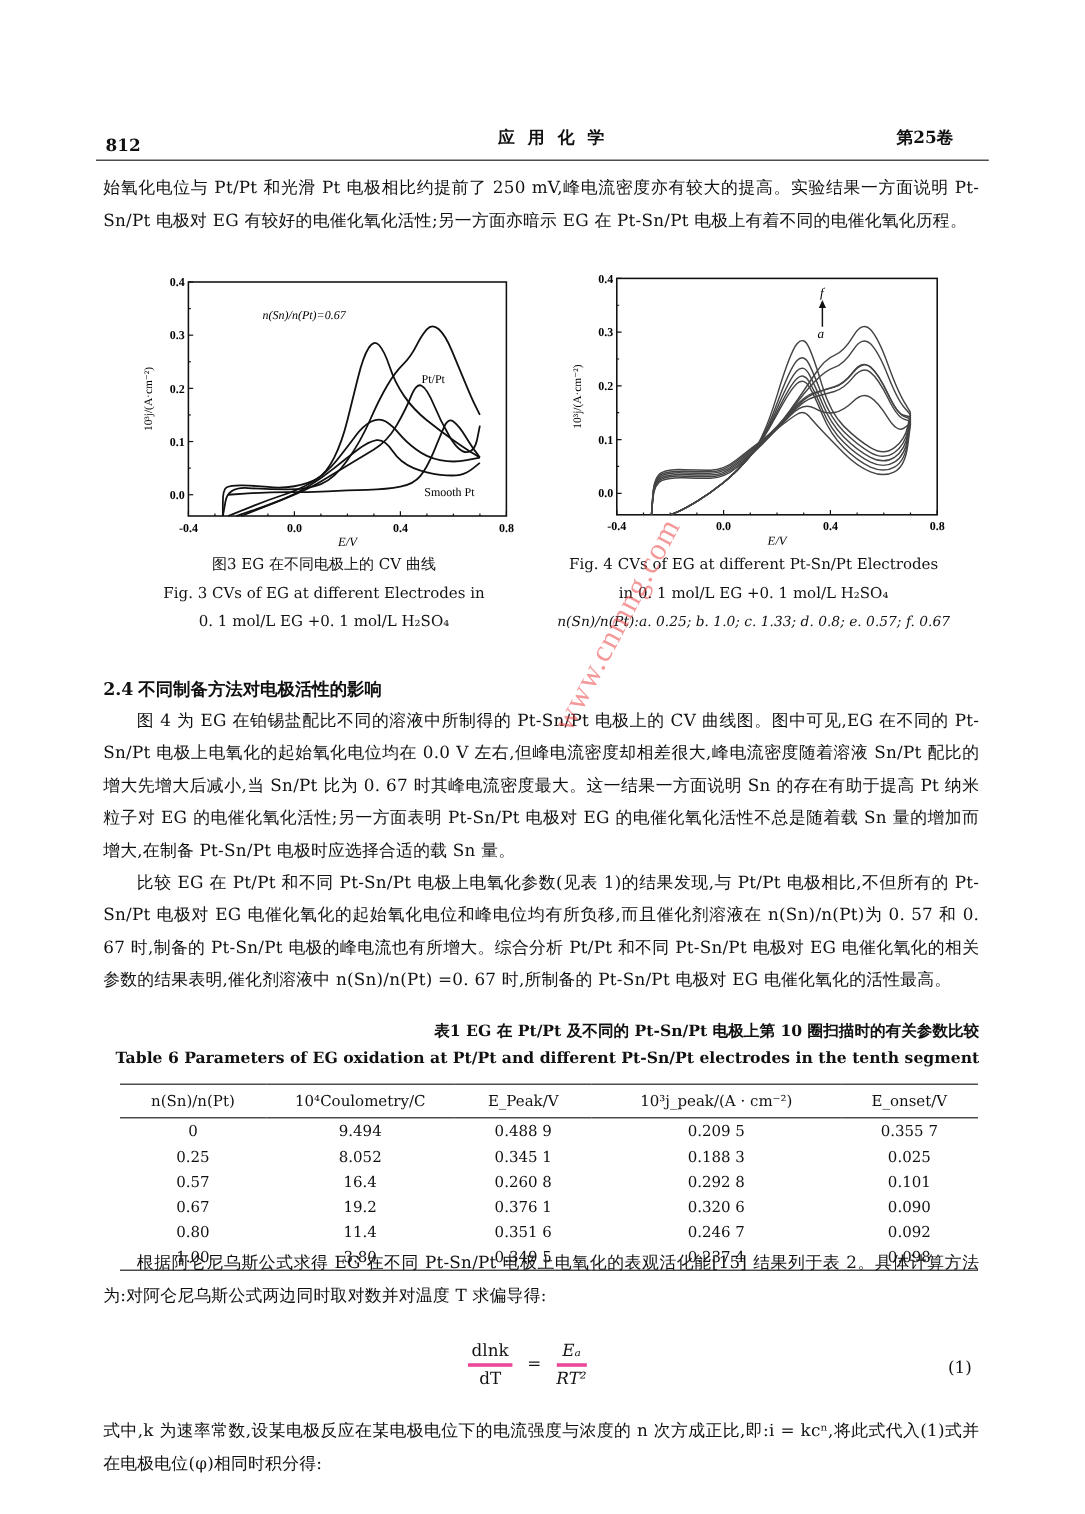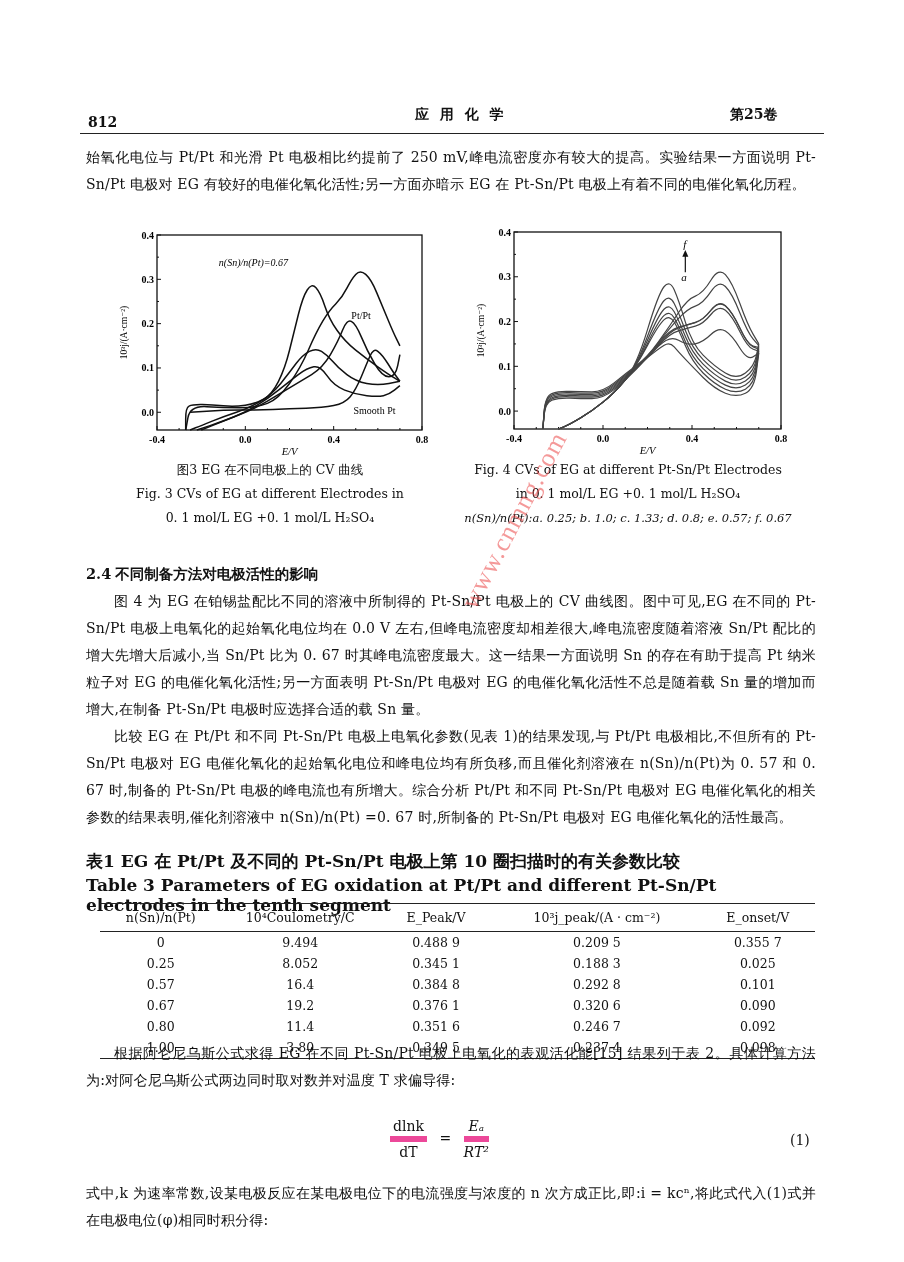--- a/index.html
+++ b/index.html
@@ -7,41 +7,41 @@
          font-family:"DejaVu Serif","Liberation Serif",serif; color:#111; }
   .abs { position:absolute; }
   .hdr { font-size:14px; font-weight:bold; top:110px; }
   .hdr-rule { position:absolute; left:80px; right:80px; top:133px; border-top:1.5px solid #222; }
   .para { position:absolute; left:86px; width:730px; font-size:14px; line-height:27px; text-align:justify; letter-spacing:0.2px; }
   .para p { margin:0; }
   .indent { text-indent:2em; }
   .cap { position:absolute; font-size:12.5px; line-height:24px; text-align:center; }
   .sec { position:absolute; left:86px; top:565px; font-size:14.5px; font-weight:bold; }
   .sec span.num { margin-right:4px; }
-  .tbl-title { position:absolute; left:86px; width:730px; text-align:left; font-size:17px; font-weight:bold; }
+  .tbl-title { position:absolute; left:86px; width:730px; text-align:right; font-size:13px; font-weight:bold; }
   table.t1 { position:absolute; left:100px; top:903px; width:715px; border-collapse:collapse; font-size:12.5px; }
   table.t1 th, table.t1 td { text-align:center; padding:0; height:21px; font-weight:normal; }
   table.t1 thead tr { border-top:1.8px solid #222; border-bottom:1.2px solid #222; }
   table.t1 thead th { height:27px; }
   table.t1 tbody tr:last-child { border-bottom:1.8px solid #222; }
   .eq { position:absolute; left:390px; top:1118px; font-size:14px; font-style:italic; }
   .eq .frac { display:inline-block; text-align:center; vertical-align:middle; }
-  .eq .frac .n { display:block; border-bottom:6px solid #ec4899; padding:0 3px 2px; }
+  .eq .frac .n { display:block; border-bottom:3px solid #ec4899; padding:0 3px 2px; }
   .eq .frac .d { display:block; padding-top:2px; }
   .eqnum { position:absolute; left:790px; top:1132px; font-size:14px; }
   .watermark { position:absolute; left:455px; top:600px; color:rgba(235,70,70,0.55); font-size:26px;
                transform:rotate(-62deg); transform-origin:left top; letter-spacing:1px; font-family:"Liberation Serif",serif; }
   svg text { font-family:"Liberation Serif","DejaVu Serif",serif; }
 </style>
 </head>
 <body>
 
 <div class="abs hdr" style="left:88px;top:114px;">812</div>
 <div class="abs hdr" style="left:415px;top:106px;letter-spacing:3px;">应 用 化 学</div>
-<div class="abs hdr" style="left:730px;top:106px;">第25卷</div>
+<div class="abs hdr" style="left:747px;top:106px;">第25卷</div>
 <div class="hdr-rule"></div>
 
 <div class="para" style="top:144px;">
   <p>始氧化电位与 Pt/Pt 和光滑 Pt 电极相比约提前了 250 mV,峰电流密度亦有较大的提高。实验结果一方面说明 Pt-Sn/Pt 电极对 EG 有较好的电催化氧化活性;另一方面亦暗示 EG 在 Pt-Sn/Pt 电极上有着不同的电催化氧化历程。</p>
 </div>
 
 <svg class="abs" id="fig3" style="left:100px;top:225px;" width="340" height="230">
     <rect x="57" y="10" width="265" height="195" fill="none" stroke="#111" stroke-width="1.3"></rect>
     <line x1="57" x2="57" y1="205" y2="201" stroke="#111"></line>
     <text x="57" y="218" text-anchor="middle" font-size="10" font-weight="bold">-0.4</text>
@@ -153,21 +153,21 @@
 
 <div class="sec">
   <span class="num">2.4</span><span>不同制备方法对电极活性的影响</span>
 </div>
 <div class="para" style="top:588px;">
   <p class="indent">图 4 为 EG 在铂锡盐配比不同的溶液中所制得的 Pt-Sn/Pt 电极上的 CV 曲线图。图中可见,EG 在不同的 Pt-Sn/Pt 电极上电氧化的起始氧化电位均在 0.0 V 左右,但峰电流密度却相差很大,峰电流密度随着溶液 Sn/Pt 配比的增大先增大后减小,当 Sn/Pt 比为 0. 67 时其峰电流密度最大。这一结果一方面说明 Sn 的存在有助于提高 Pt 纳米粒子对 EG 的电催化氧化活性;另一方面表明 Pt-Sn/Pt 电极对 EG 的电催化氧化活性不总是随着载 Sn 量的增加而增大,在制备 Pt-Sn/Pt 电极时应选择合适的载 Sn 量。</p>
   <p class="indent">比较 EG 在 Pt/Pt 和不同 Pt-Sn/Pt 电极上电氧化参数(见表 1)的结果发现,与 Pt/Pt 电极相比,不但所有的 Pt-Sn/Pt 电极对 EG 电催化氧化的起始氧化电位和峰电位均有所负移,而且催化剂溶液在 n(Sn)/n(Pt)为 0. 57 和 0. 67 时,制备的 Pt-Sn/Pt 电极的峰电流也有所增大。综合分析 Pt/Pt 和不同 Pt-Sn/Pt 电极对 EG 电催化氧化的相关参数的结果表明,催化剂溶液中 n(Sn)/n(Pt) =0. 67 时,所制备的 Pt-Sn/Pt 电极对 EG 电催化氧化的活性最高。</p>
 </div>
 
 <div class="tbl-title" style="top:850px;">表1  EG 在 Pt/Pt 及不同的 Pt-Sn/Pt 电极上第 10 圈扫描时的有关参数比较</div>
-<div class="tbl-title" style="top:875px;">Table 3   Parameters of EG oxidation at Pt/Pt and different Pt-Sn/Pt electrodes in the tenth segment</div>
+<div class="tbl-title" style="top:875px;">Table 6   Parameters of EG oxidation at Pt/Pt and different Pt-Sn/Pt electrodes in the tenth segment</div>
 <table class="t1">
   <thead>
     <tr>
       <th style="width:17%">n(Sn)/n(Pt)</th>
       <th style="width:22%">10⁴Coulometry/C</th>
       <th style="width:16%">E_Peak/V</th>
       <th style="width:29%">10³j_peak/(A · cm⁻²)</th>
       <th style="width:16%">E_onset/V</th>
     </tr>
   </thead>
@@ -182,21 +182,21 @@
       <tr>
         <td>0.25</td>
         <td>8.052</td>
         <td>0.345 1</td>
         <td>0.188 3</td>
         <td>0.025</td>
       </tr>
       <tr>
         <td>0.57</td>
         <td>16.4</td>
-        <td>0.384 8</td>
+        <td>0.260 8</td>
         <td>0.292 8</td>
         <td>0.101</td>
       </tr>
       <tr>
         <td>0.67</td>
         <td>19.2</td>
         <td>0.376 1</td>
         <td>0.320 6</td>
         <td>0.090</td>
       </tr>

